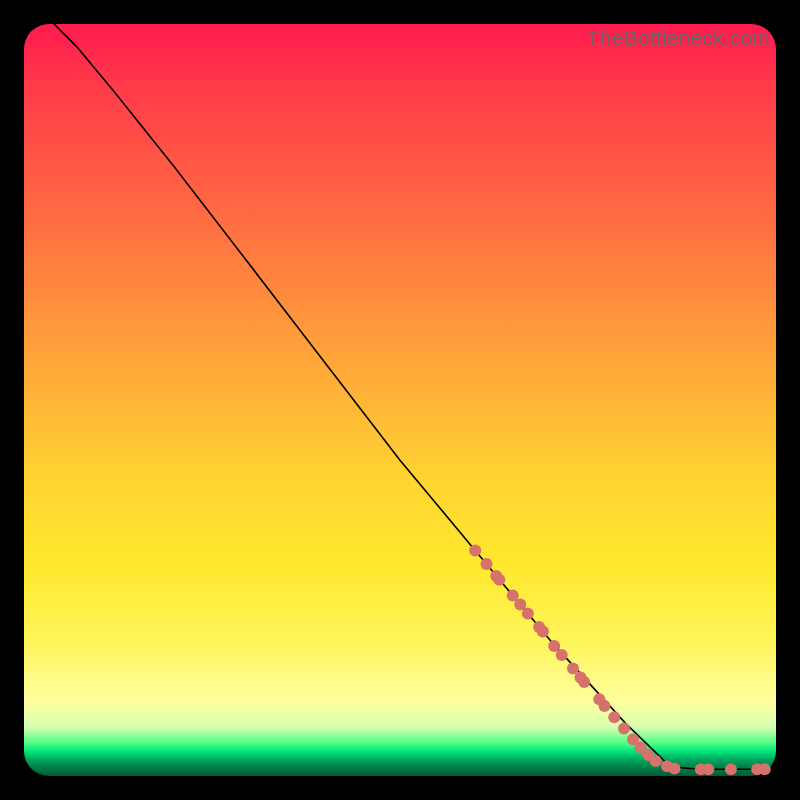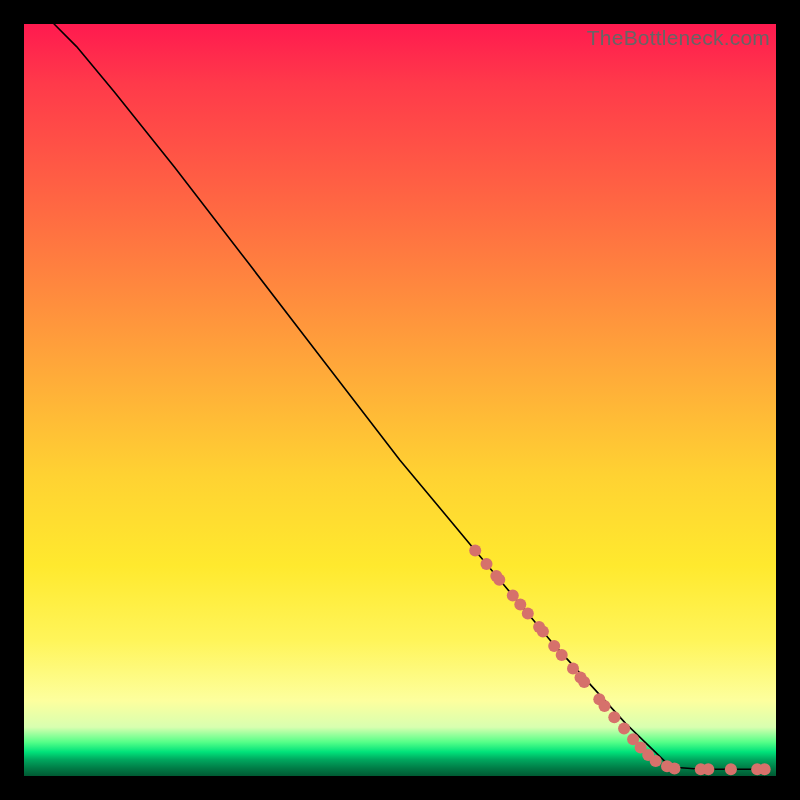--- a/index.html
+++ b/index.html
@@ -34,20 +34,21 @@
       #ffe92e 72%,
       #fff55a 82%,
       #fdff9e 90%,
       #d8ffb0 93.5%,
       #55ff88 95.5%,
       #00e27a 96.8%,
       #00a85f 97.8%,
       #007a45 99%,
       #005a33 100%
     );
+    border-radius: 25px;
   }
   .watermark {
     position: absolute;
     top: 2px;
     right: 6px;
     color: #666;
     font-size: 21px;
     font-weight: 400;
     letter-spacing: 0.2px;
     user-select: none;

